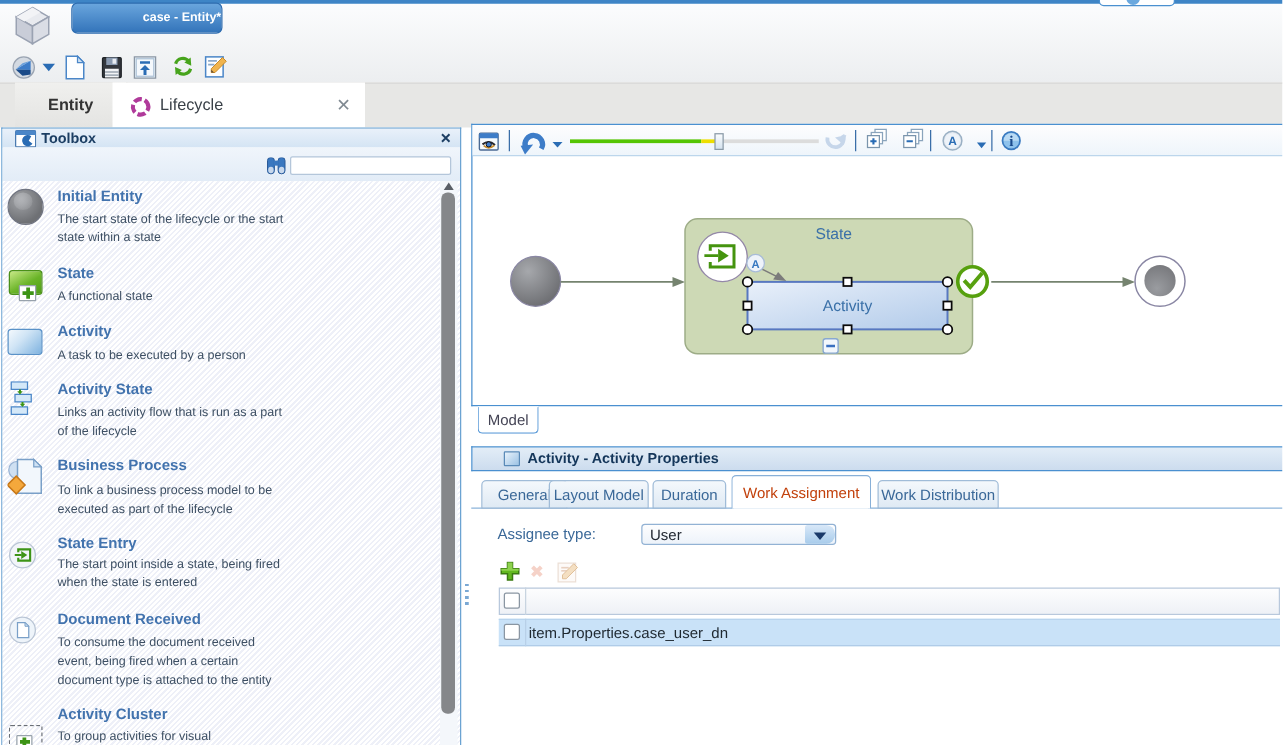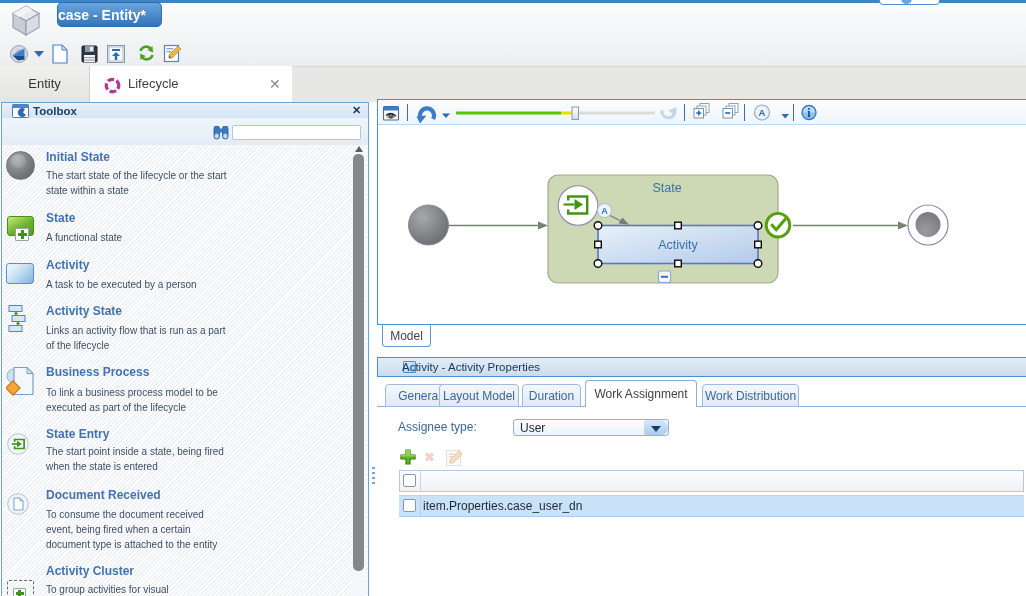--- a/index.html
+++ b/index.html
@@ -12,21 +12,21 @@
 <div class="abs" style="left:0;top:0;width:1026px;height:66px;background:linear-gradient(#fcfdfe,#eceef0)"></div>
 <div class="abs" style="left:0;top:0;width:1026px;height:3px;background:#3e85c6"></div>
 
 <svg class="abs" style="left:10px;top:4px" width="32" height="32" viewBox="0 0 32 32">
 <polygon points="16,2 29,9.5 16,17 3,9.5" fill="#e8eaef" stroke="#9aa2b2" stroke-width="1.2"></polygon>
 <polygon points="3,9.5 16,17 16,31 3,23.5" fill="#c9cdd8" stroke="#9aa2b2" stroke-width="1.2"></polygon>
 <polygon points="29,9.5 16,17 16,31 29,23.5" fill="#dadde5" stroke="#9aa2b2" stroke-width="1.2"></polygon>
 <polygon points="16,2 22.5,5.75 9.5,13.25 3,9.5" fill="#f2f3f6" stroke="none"></polygon>
 </svg>
 
-<div class="abs" style="left:57px;top:2px;width:105px;height:25px;border-radius:5px;background:linear-gradient(#69a5dd,#3374ba);border:1px solid #2d6cb0;color:#fff;font-weight:bold;font-size:14px;text-align:left;line-height:24px">case - Entity*</div>
+<div class="abs" style="left:57px;top:2px;width:121px;height:25px;border-radius:5px;background:linear-gradient(#69a5dd,#3374ba);border:1px solid #2d6cb0;color:#fff;font-weight:bold;font-size:10px;text-align:right;line-height:24px">case - Entity*</div>
 
 <div class="abs" style="left:879px;top:-4px;width:61px;height:9px;background:#fff;border:1px solid #4a90d0;border-radius:4px"></div>
 <div class="abs" style="left:901px;top:-7px;width:11px;height:11px;border-radius:50%;background:#6aa8de"></div>
 
 <svg class="abs" style="left:9px;top:44px" width="180" height="20" viewBox="0 0 180 20">
 
 <circle cx="10" cy="10" r="8.5" fill="#d4dae2" stroke="#9aa4b2" stroke-width="1"></circle>
 <polygon points="3.5,11.5 15.5,4.5 15.5,12" fill="#3d7cc8"></polygon>
 <polygon points="3.5,11.5 15.5,12 15.5,15.5 9,16.5" fill="#1a4a88"></polygon>
 <polygon points="3.5,11.5 15.5,4.5 9,6.5" fill="#6aa0dc"></polygon>
@@ -64,21 +64,21 @@
 <g transform="translate(155,1)">
 <rect x="0.5" y="0.5" width="14" height="16" fill="#fdfeff" stroke="#4a86c8" stroke-width="1.2"></rect>
 <rect x="2.5" y="3" width="7" height="1.4" fill="#8aa8c8"></rect>
 <rect x="2.5" y="6" width="5" height="1.4" fill="#8aa8c8"></rect>
 <polygon points="14,1 17,4 8,13 5,13 5,10" fill="#f0b44e" stroke="#c88a28" stroke-width="0.8"></polygon>
 <polygon points="5,13 5,10.8 7.2,13" fill="#5a4a3a"></polygon>
 </g>
 </svg>
 
 <div class="abs" style="left:0;top:66px;width:1026px;height:36px;background:#e7e7e5;border-top:1px solid #d8d8d6"></div>
-<div class="abs" style="left:0;top:66px;width:90px;height:36px;background:linear-gradient(#f0f0ee,#e4e4e2);border-right:1px solid #cfcfcc;color:#333;font-weight:normal;font-size:13px;text-align:center;line-height:36px">Entity</div>
+<div class="abs" style="left:12px;top:66px;width:90px;height:36px;background:linear-gradient(#f0f0ee,#e4e4e2);border-right:1px solid #cfcfcc;color:#333;font-weight:bold;font-size:13px;text-align:center;line-height:36px">Entity</div>
 <div class="abs" style="left:90px;top:66px;width:202px;height:36px;background:#fff"></div>
 <svg class="abs" style="left:104px;top:77px" width="17" height="17" viewBox="0 0 17 17">
 <circle cx="8.5" cy="8.5" r="6.2" fill="none" stroke="#b03a9a" stroke-width="3.3" stroke-dasharray="6.5 2.4" transform="rotate(-30 8.5 8.5)"></circle>
 </svg>
 <div class="txt" style="left:128px;top:76px;font-size:13px;color:#3a4148">Lifecycle</div>
 <div class="txt" style="left:269px;top:76px;font-size:14px;color:#808a92">✕</div>
 
 <div class="abs" style="left:1px;top:102px;width:368px;height:494px;border:1px solid #6ba3d2;border-bottom:none;background:#fff"></div>
 <div class="abs" style="left:2px;top:103px;width:366px;height:15px;background:linear-gradient(#e9f1fa,#d4e4f4)"></div>
 <svg class="abs" style="left:12px;top:104px" width="17" height="14" viewBox="0 0 17 14">
@@ -99,21 +99,21 @@
 <div class="abs" style="left:232px;top:125px;width:129px;height:15px;background:#fff;border:1px solid #b4c6da;border-radius:2px"></div>
 
 <div class="abs" style="left:2px;top:145px;width:366px;height:451px;background:repeating-linear-gradient(135deg,#ffffff 0px,#ffffff 1.6px,#eef0f8 1.6px,#eef0f8 3px)"></div>
 <style>
 .it{position:absolute;left:46px;font-size:12px;font-weight:bold;color:#4273ae;white-space:nowrap}
 .ds{position:absolute;left:46px;font-size:10px;color:#3d4f63;white-space:nowrap}
 </style>
 
 <div class="abs" style="left:6px;top:151px;width:29px;height:29px;border-radius:50%;background:radial-gradient(circle at 34% 30%,#a2a4a8,#6e7074 70%);border:1px solid #707480"></div>
 <div class="abs" style="left:11px;top:154px;width:15px;height:14px;border-radius:50%;background:radial-gradient(circle at 40% 35%,#b2b4b8,rgba(140,142,146,0))"></div>
-<div class="it" style="top:150px">Initial State</div>
+<div class="it" style="top:150px">Initial Entity</div>
 <div class="ds" style="top:170px">The start state of the lifecycle or the start</div>
 <div class="ds" style="top:185px">state within a state</div>
 
 <div class="it" style="top:211px">State</div>
 <div class="abs" style="left:7px;top:216px;width:27px;height:20px;border-radius:3px;background:linear-gradient(150deg,#c8e986,#6ab428 55%,#4f9e16);border:1px solid #4a9018"></div>
 <div class="abs" style="left:15px;top:228px;width:14px;height:13px;background:#fff;border:1.5px solid #98a2ac;border-radius:1px"></div>
 <div class="abs" style="left:20.5px;top:230px;width:3px;height:9px;background:#3d9416"></div>
 <div class="abs" style="left:17.5px;top:233px;width:9px;height:3px;background:#3d9416"></div>
 <div class="ds" style="top:232px">A functional state</div>
 
@@ -281,28 +281,28 @@
 <path d="M394.3,125.3 l4.9,5.4 l9.6,-11.3" fill="none" stroke="#56a00e" stroke-width="3.1"></path>
 
 <circle cx="551" cy="126" r="20" fill="#fff" stroke="#8a87a4" stroke-width="1.2"></circle>
 <circle cx="551" cy="125.5" r="12.5" fill="url(#sph2)"></circle>
 </svg>
 
 <div class="abs" style="left:382px;top:325px;width:49px;height:22px;background:#fff;border:1px solid #5a9ad8;border-top:1px solid #fff;border-radius:0 0 4px 4px;color:#445;font-size:12px;text-align:center;line-height:20px">Model</div>
 
 <div class="abs" style="left:377px;top:357px;width:649px;height:20px;background:linear-gradient(#e3edf7,#ccdcee);border-top:1px solid #4a90d0;border-bottom:1px solid #4a90d0;border-left:1px solid #4a90d0"></div>
 <div class="abs" style="left:403px;top:361px;width:13px;height:12px;background:linear-gradient(135deg,#e8f2fb,#9cc2e4);border:1px solid #5a8ab8;border-radius:1px"></div>
-<div class="txt" style="left:402px;top:361px;font-size:11.5px;font-weight:normal;color:#14365a">Activity - Activity Properties</div>
+<div class="txt" style="left:422px;top:361px;font-size:11.5px;font-weight:bold;color:#14365a">Activity - Activity Properties</div>
 <div class="abs" style="left:377px;top:378px;width:649px;height:218px;background:#fff"></div>
 <div class="abs" style="left:377px;top:406px;width:649px;height:1px;background:#8cb4da"></div>
 <style>.ptab{position:absolute;top:384px;height:23px;background:linear-gradient(#f4f8fc,#dfeaf4);border:1px solid #a0bcd8;border-radius:4px 4px 0 0;font-size:12px;color:#3a6898;text-align:center;line-height:22px}</style>
 <div class="ptab" style="left:385px;width:69px">General</div>
 <div class="ptab" style="left:439px;width:80px">Layout Model</div>
 <div class="ptab" style="left:522px;width:59px">Duration</div>
-<div class="abs" style="left:585px;top:380px;width:112px;height:27px;background:#fff;border:1px solid #88b0d8;border-bottom:none;border-radius:4px 4px 0 0;font-size:12px;color:#404040;text-align:center;line-height:26px">Work Assignment</div>
+<div class="abs" style="left:585px;top:380px;width:112px;height:27px;background:#fff;border:1px solid #88b0d8;border-bottom:none;border-radius:4px 4px 0 0;font-size:12px;color:#c2410c;text-align:center;line-height:26px">Work Assignment</div>
 <div class="ptab" style="left:702px;width:97px">Work Distribution</div>
 
 <div class="txt" style="left:398px;top:420px;font-size:12px;color:#3a6898">Assignee type:</div>
 <div class="abs" style="left:513px;top:419px;width:156px;height:17px;background:linear-gradient(#fdfdfe,#edf3fa);border:1px solid #92b2d4;border-radius:3px"></div>
 <div class="txt" style="left:520px;top:421px;font-size:12px;color:#222832">User</div>
 <div class="abs" style="left:644px;top:420px;width:24px;height:15px;background:linear-gradient(#d8e8f8,#a8cceb);border-radius:2px 7px 7px 2px"></div>
 <div class="abs" style="left:651px;top:426px;width:0;height:0;border-left:5px solid transparent;border-right:5px solid transparent;border-top:6px solid #1a3a6a"></div>
 
 <svg class="abs" style="left:399px;top:449px" width="70" height="18" viewBox="0 0 70 18">
 <path d="M7,1 h4 v5 h5 v4 h-5 v5 h-4 v-5 h-5 v-4 h5 z" fill="#62b81e" stroke="#3a7a10" stroke-width="1.2"></path>

